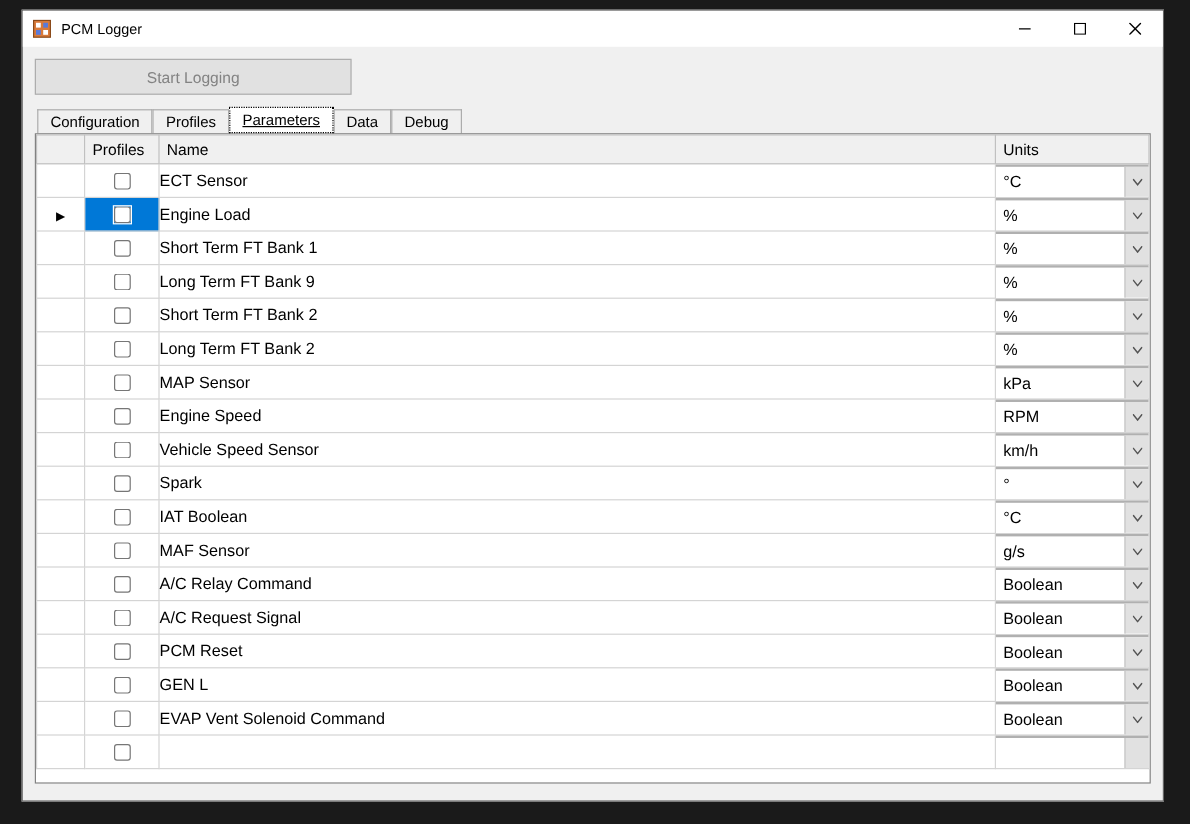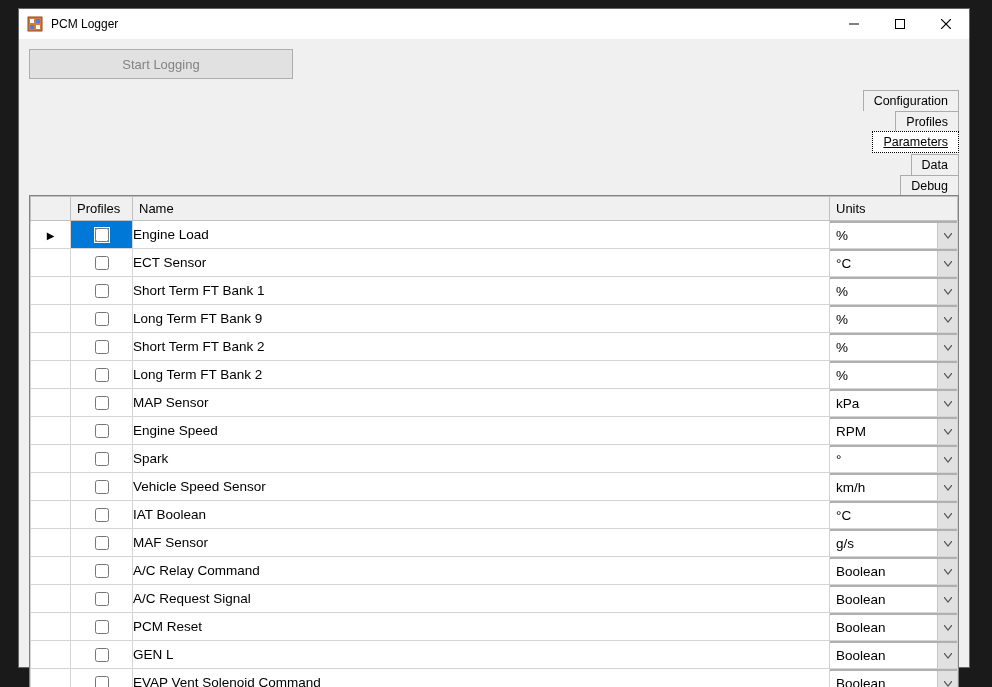--- a/index.html
+++ b/index.html
@@ -73,21 +73,20 @@
       cursor: default;
     }
 
     .tabs {
       display: flex;
       align-items: flex-end;
       margin-top: 10px;
       border-bottom: none;
       position: relative;
       padding-left: 2px;
-      flex-direction: column;
     }
     .tab {
       padding: 3px 10px 3px 10px;
       background: #f0f0f0;
       border: 1px solid #acacac;
       border-bottom: none;
       font-size: 12.5px;
       color: #000;
       margin-right: 0px;
       position: relative;
@@ -272,52 +271,52 @@
           <thead>
             <tr>
               <th></th>
               <th>Profiles</th>
               <th>Name</th>
               <th>Units</th>
             </tr>
           </thead>
           <tbody id="grid-body">
               <tr>
+                <td class="selector"></td>
+                <td class="enabled-cell"><input type="checkbox" style=""></td>
+                <td class="name-cell">ECT Sensor</td>
+                <td class="units-cell">
+                  <div class="units-combo">
+                    <span class="val">°C</span>
+                    <span class="dd">
+                      <svg viewBox="0 0 8 6">
+                        <path d="M0 0 L4 5 L8 0" fill="none" stroke="#555" stroke-width="1.2"></path>
+                      </svg>
+                    </span>
+                  </div>
+                </td>
+              </tr>
+              <tr>
                 <td class="selector active"></td>
                 <td class="enabled-cell selected"><input type="checkbox" style=""></td>
                 <td class="name-cell">Engine Load</td>
                 <td class="units-cell">
                   <div class="units-combo">
                     <span class="val">%</span>
                     <span class="dd">
                       <svg viewBox="0 0 8 6">
                         <path d="M0 0 L4 5 L8 0" fill="none" stroke="#555" stroke-width="1.2"></path>
                       </svg>
                     </span>
                   </div>
                 </td>
               </tr>
               <tr>
                 <td class="selector"></td>
                 <td class="enabled-cell"><input type="checkbox" style=""></td>
-                <td class="name-cell">ECT Sensor</td>
-                <td class="units-cell">
-                  <div class="units-combo">
-                    <span class="val">°C</span>
-                    <span class="dd">
-                      <svg viewBox="0 0 8 6">
-                        <path d="M0 0 L4 5 L8 0" fill="none" stroke="#555" stroke-width="1.2"></path>
-                      </svg>
-                    </span>
-                  </div>
-                </td>
-              </tr>
-              <tr>
-                <td class="selector"></td>
-                <td class="enabled-cell"><input type="checkbox" style=""></td>
                 <td class="name-cell">Short Term FT Bank 1</td>
                 <td class="units-cell">
                   <div class="units-combo">
                     <span class="val">%</span>
                     <span class="dd">
                       <svg viewBox="0 0 8 6">
                         <path d="M0 0 L4 5 L8 0" fill="none" stroke="#555" stroke-width="1.2"></path>
                       </svg>
                     </span>
                   </div>
@@ -394,39 +393,39 @@
                       <svg viewBox="0 0 8 6">
                         <path d="M0 0 L4 5 L8 0" fill="none" stroke="#555" stroke-width="1.2"></path>
                       </svg>
                     </span>
                   </div>
                 </td>
               </tr>
               <tr>
                 <td class="selector"></td>
                 <td class="enabled-cell"><input type="checkbox" style=""></td>
+                <td class="name-cell">Vehicle Speed Sensor</td>
+                <td class="units-cell">
+                  <div class="units-combo">
+                    <span class="val">km/h</span>
+                    <span class="dd">
+                      <svg viewBox="0 0 8 6">
+                        <path d="M0 0 L4 5 L8 0" fill="none" stroke="#555" stroke-width="1.2"></path>
+                      </svg>
+                    </span>
+                  </div>
+                </td>
+              </tr>
+              <tr>
+                <td class="selector"></td>
+                <td class="enabled-cell"><input type="checkbox" style=""></td>
                 <td class="name-cell">Spark</td>
                 <td class="units-cell">
                   <div class="units-combo">
                     <span class="val">°</span>
-                    <span class="dd">
-                      <svg viewBox="0 0 8 6">
-                        <path d="M0 0 L4 5 L8 0" fill="none" stroke="#555" stroke-width="1.2"></path>
-                      </svg>
-                    </span>
-                  </div>
-                </td>
-              </tr>
-              <tr>
-                <td class="selector"></td>
-                <td class="enabled-cell"><input type="checkbox" style=""></td>
-                <td class="name-cell">Vehicle Speed Sensor</td>
-                <td class="units-cell">
-                  <div class="units-combo">
-                    <span class="val">km/h</span>
                     <span class="dd">
                       <svg viewBox="0 0 8 6">
                         <path d="M0 0 L4 5 L8 0" fill="none" stroke="#555" stroke-width="1.2"></path>
                       </svg>
                     </span>
                   </div>
                 </td>
               </tr>
               <tr>
                 <td class="selector"></td>

